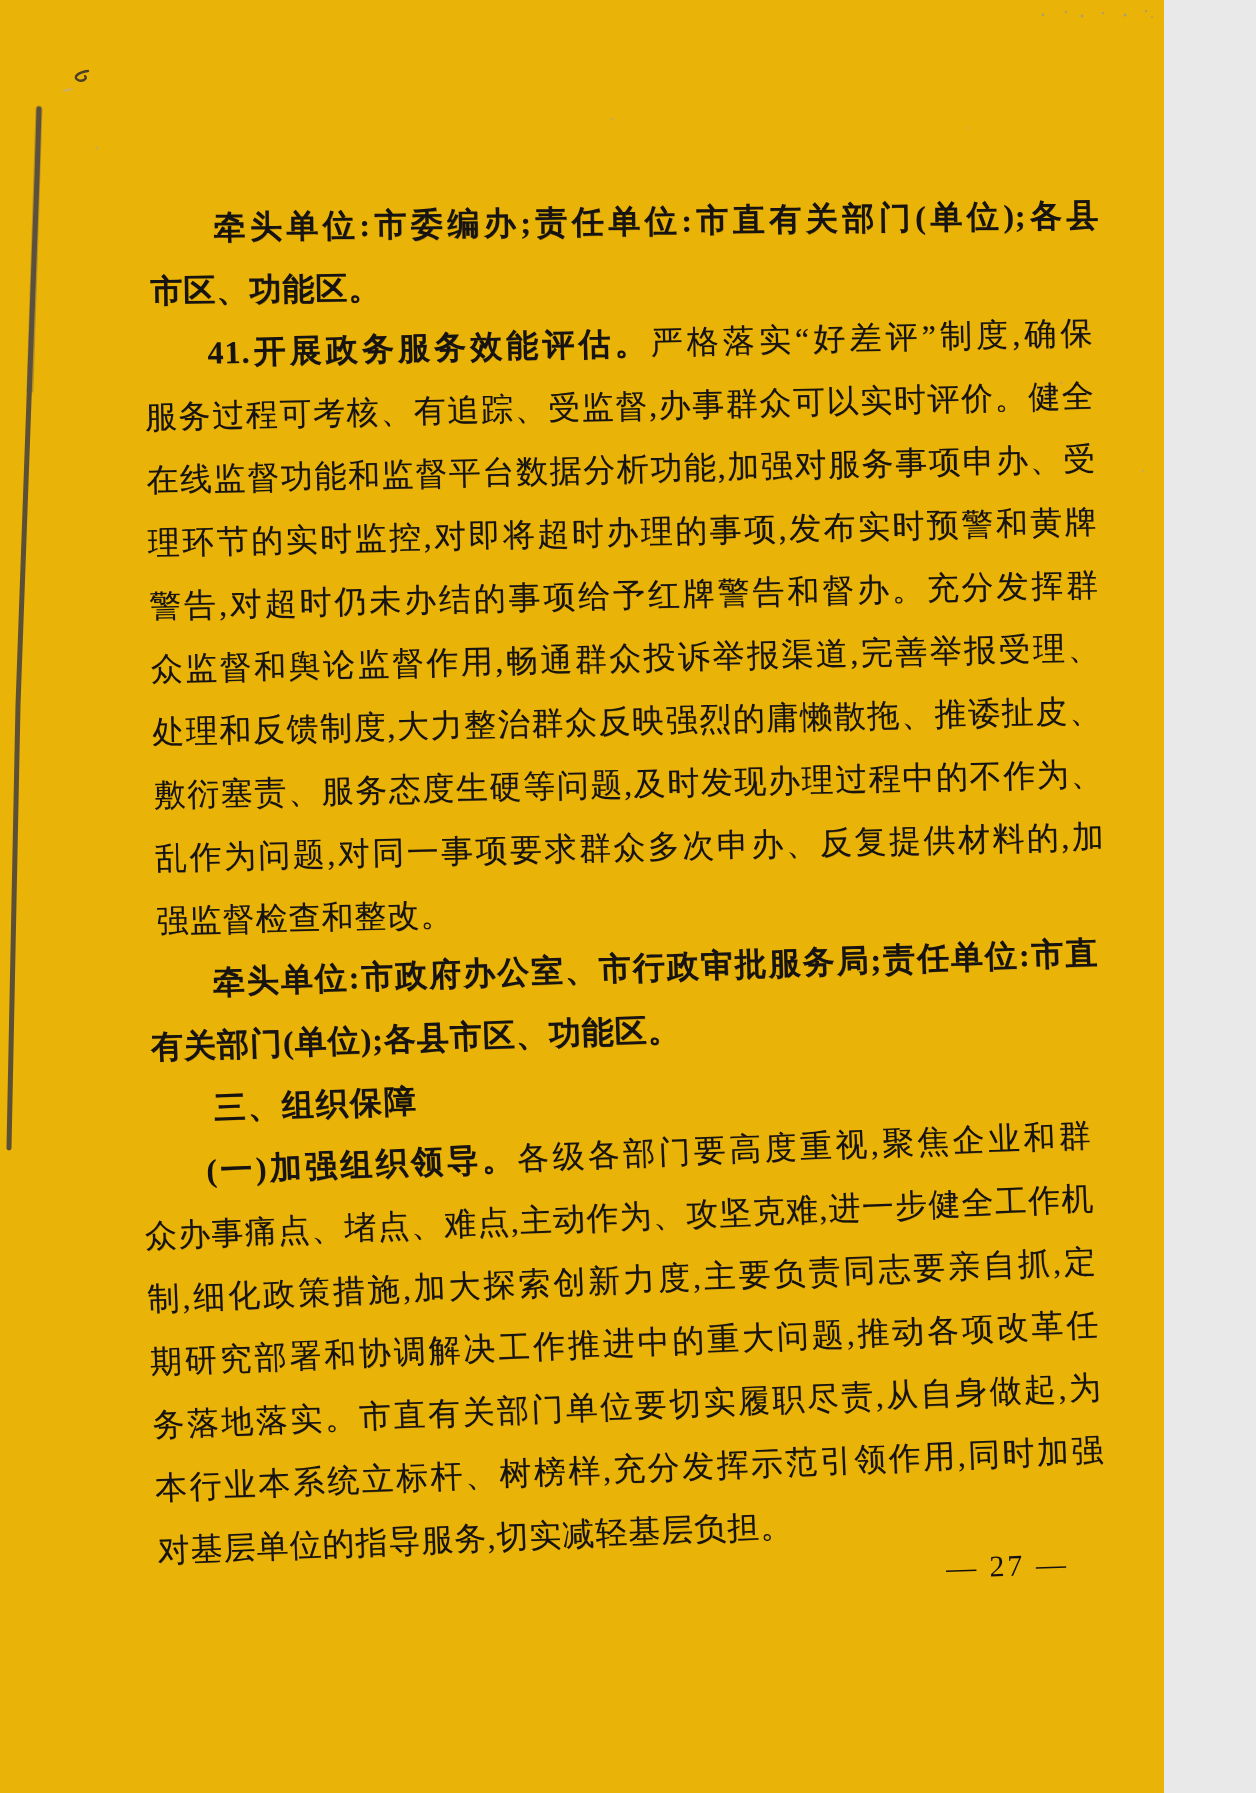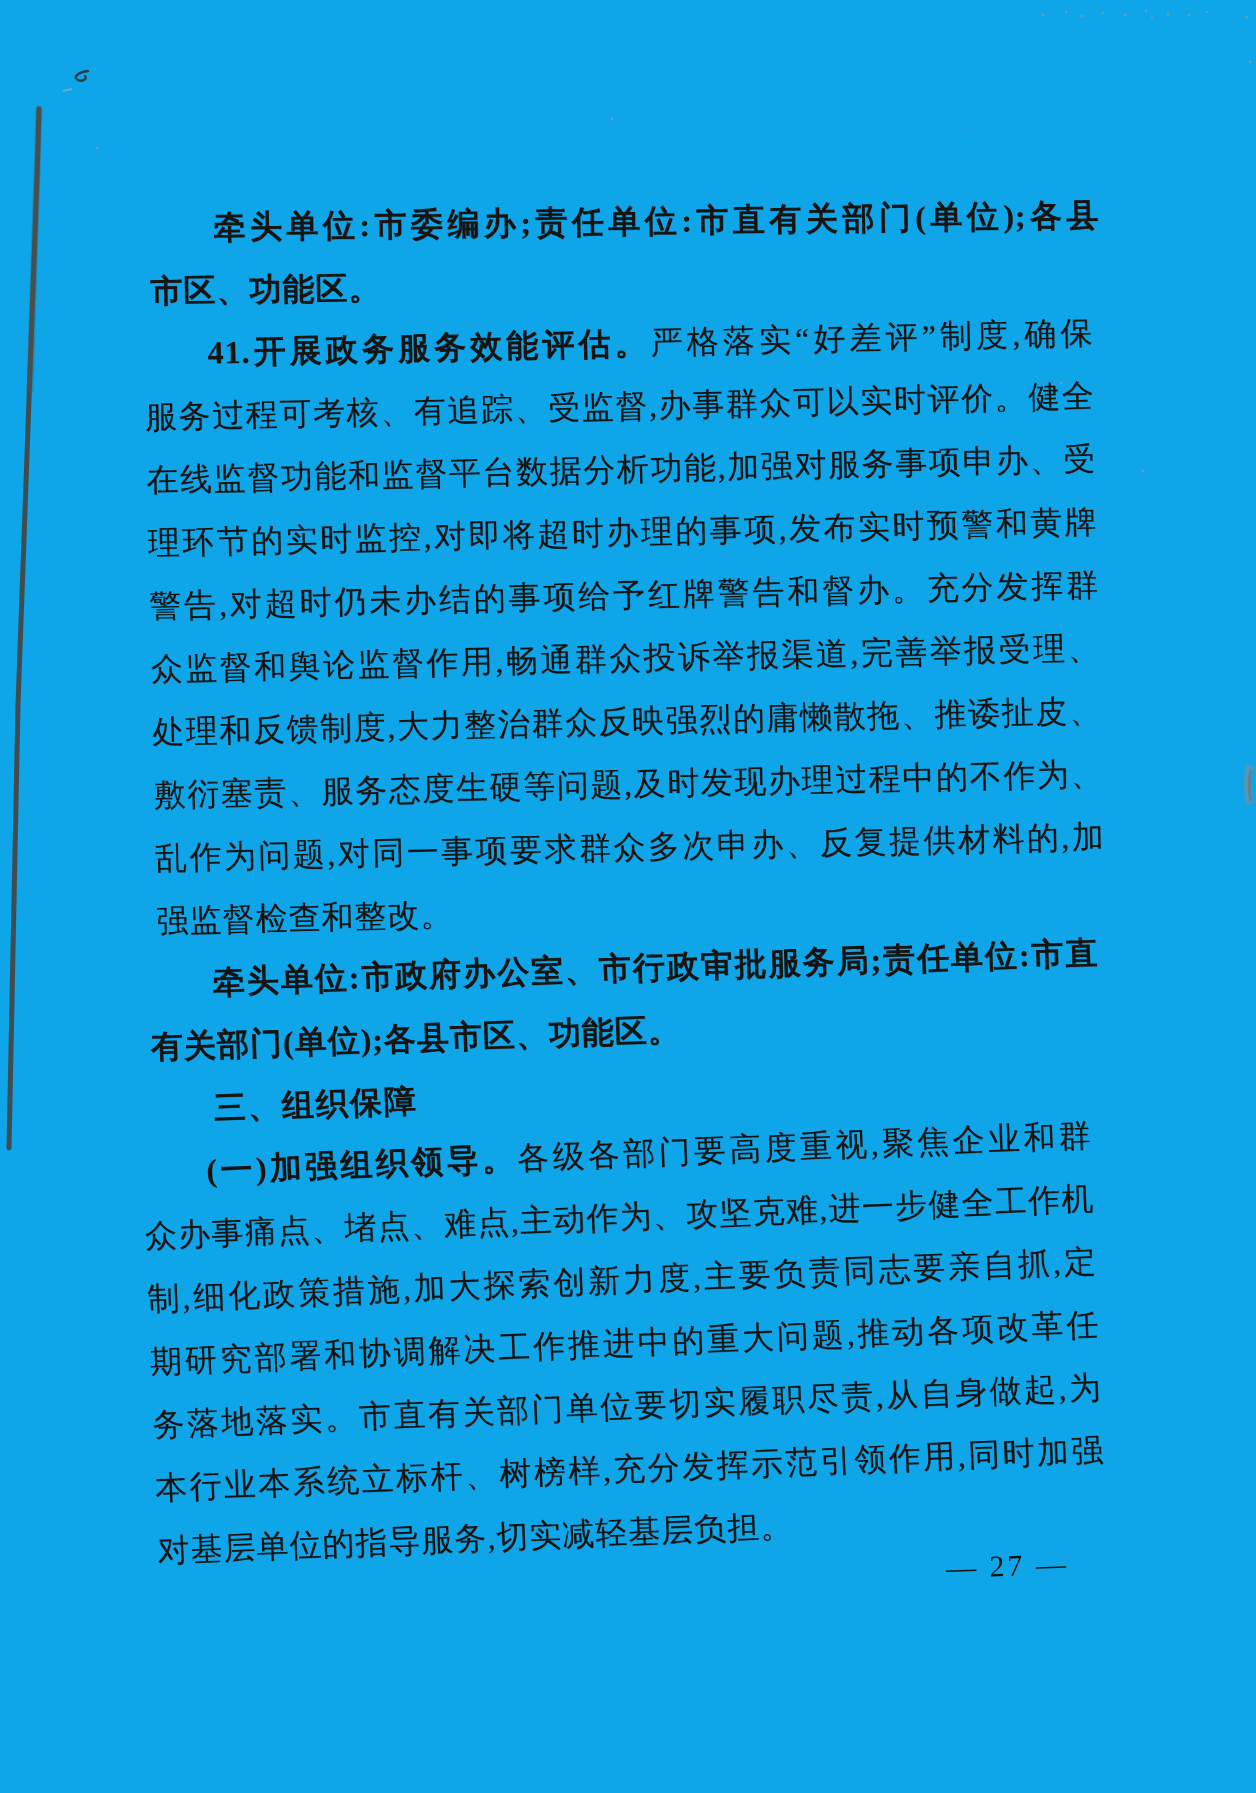--- a/index.html
+++ b/index.html
@@ -1,19 +1,19 @@
 <!DOCTYPE html>
 <html><head>
 <meta charset="utf-8">
 <style>
   html,body{margin:0;padding:0;background:#e9e9e9;}
   .page{
     position:relative;
-    width:1256px;height:1793px;
-    background:#0ea5e9;
+    width:1164px;height:1793px;
+    background:#eab308;
     overflow:hidden;
     font-family:"Liberation Serif","DejaVu Serif",serif;
     color:#161310;
   }
   .text-col{
     position:absolute;left:150px;top:197px;width:950px;
     font-size:32px;line-height:63px;
     text-shadow:0.3px 0.3px 0 rgba(20,15,10,0.35);
   }
   .block{transform-origin:0 50%;}

